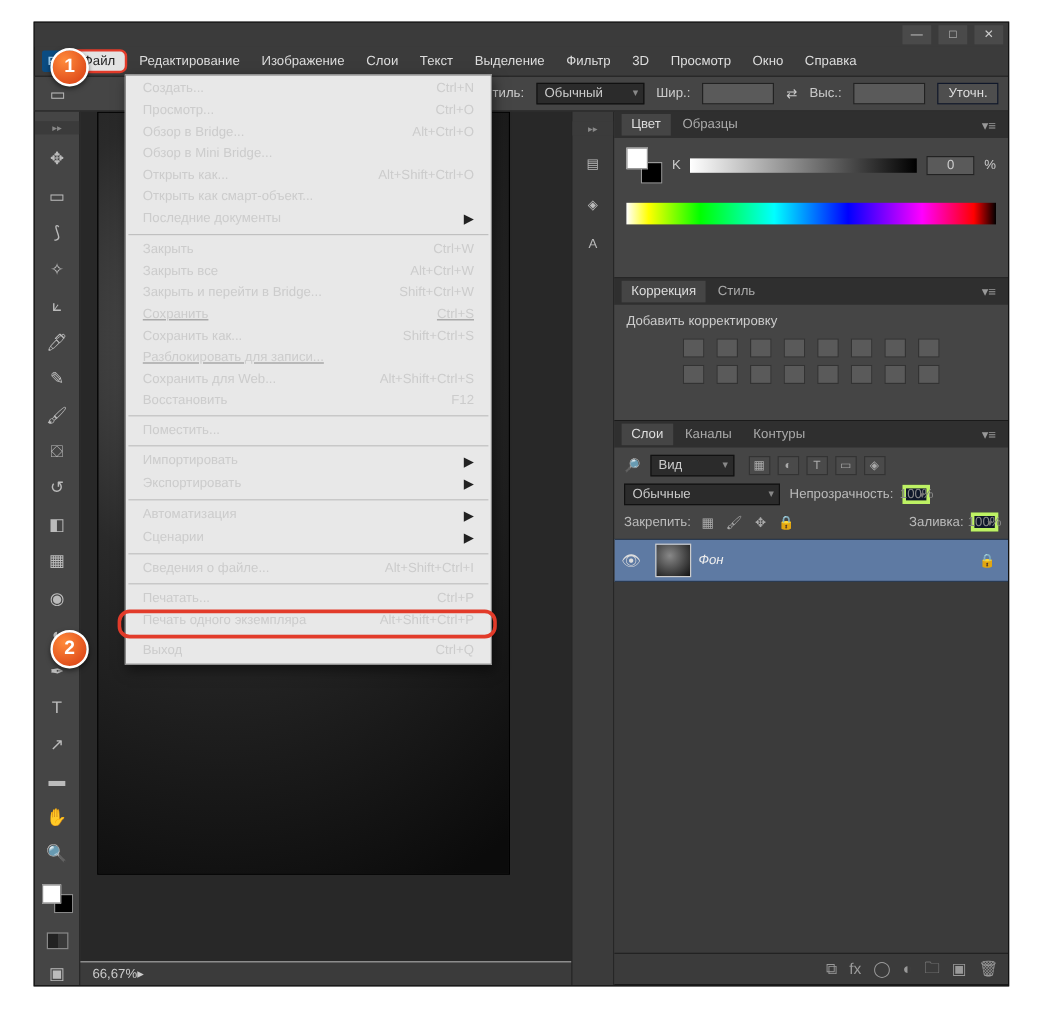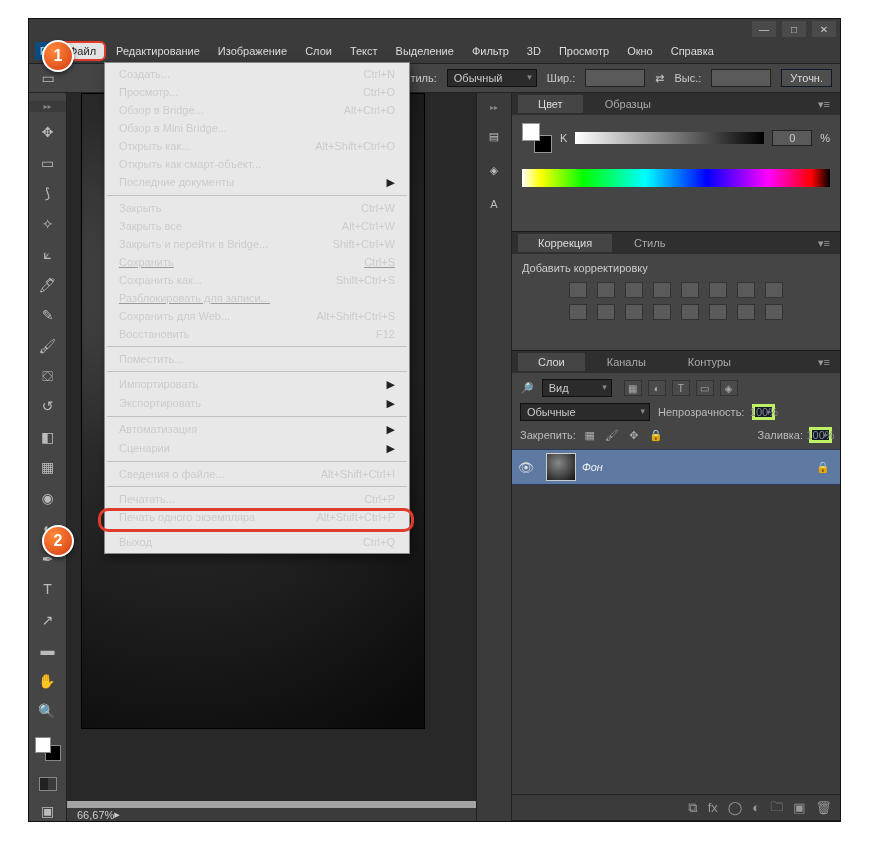--- a/index.html
+++ b/index.html
@@ -21,27 +21,27 @@
 .toolbox { width: 38px; background: #454545; border-right: 1px solid #222; display: flex; flex-direction: column; align-items: center; padding-top: 8px; gap: 10px; }
 .tool { width: 22px; height: 22px; display: flex; align-items: center; justify-content: center; color: #bbb; cursor: pointer; font-size: 14px; }
 .tool-expand { width: 100%; height: 12px; background: #3b3b3b; display: flex; align-items: center; justify-content: center; color: #888; font-size: 8px; }
 .fgbg { width: 26px; height: 26px; position: relative; margin-top: 6px; }
 .fgbg .bg { position: absolute; right: 0; bottom: 0; width: 16px; height: 16px; background: #000; border: 1px solid #888; }
 .fgbg .fg { position: absolute; left: 0; top: 0; width: 16px; height: 16px; background: #fff; border: 1px solid #888; }
 .qmask { width: 18px; height: 14px; border: 1px solid #888; margin-top: 6px; background: linear-gradient(90deg,#222 50%,#3a3a3a 50%); }
 .canvas-area { flex: 1; background: #282828; position: relative; display: flex; flex-direction: column; }
 .canvas-scroll { flex: 1; position: relative; overflow: hidden; }
 .document { position: absolute; left: 14px; top: 0; width: 344px; height: 636px; background: radial-gradient(120% 80% at 30% 30%, #5a5a5a 0%, #2a2a2a 40%, #0b0b0b 100%); border: 1px solid #000; }
-.status-bar { height: 20px; background: #3b3b3b; border-top: 7px solid #a3a3a3; display: flex; align-items: center; padding: 0 10px; }
+.status-bar { height: 20px; background: #3b3b3b; border-top: 1px solid #a3a3a3; display: flex; align-items: center; padding: 0 10px; }
 .panel-dock { width: 36px; background: #3b3b3b; border-left: 1px solid #222; border-right: 1px solid #222; display: flex; flex-direction: column; align-items: center; padding-top: 8px; gap: 12px; }
 .dock-ic { width: 22px; height: 22px; display: flex; align-items: center; justify-content: center; color: #bbb; cursor: pointer; }
 .right-panels { width: 328px; background: #3b3b3b; display: flex; flex-direction: column; }
 .panel-grp { border-bottom: 1px solid #1a1a1a; }
 .panel-tabs { height: 22px; background: #2f2f2f; display: flex; align-items: center; padding: 0 6px; gap: 2px; }
-.ptab { padding: 3px 20px; color: #aaa; cursor: pointer; }
+.ptab { padding: 3px 8px; color: #aaa; cursor: pointer; }
 .ptab.active { background: #454545; color: #ddd; }
 .ptab-menu { margin-left: auto; color: #999; cursor: pointer; padding: 0 4px; }
 .panel-body { background: #454545; padding: 8px 10px; }
 .color-panel { height: 116px; display: flex; flex-direction: column; }
 .cp-row { display: flex; align-items: center; gap: 8px; }
 .fgbg-sm { width: 30px; height: 30px; position: relative; }
 .fgbg-sm .bg { position: absolute; right: 0; bottom: 0; width: 18px; height: 18px; background: #000; border: 1px solid #999; }
 .fgbg-sm .fg { position: absolute; left: 0; top: 0; width: 18px; height: 18px; background: #fff; border: 1px solid #999; }
 .k-slider { flex: 1; height: 12px; background: linear-gradient(90deg,#fff,#000); position: relative; }
 .k-val { background: #5a5a5a; border: 1px solid #222; width: 40px; height: 16px; display: flex; align-items: center; justify-content: center; }

